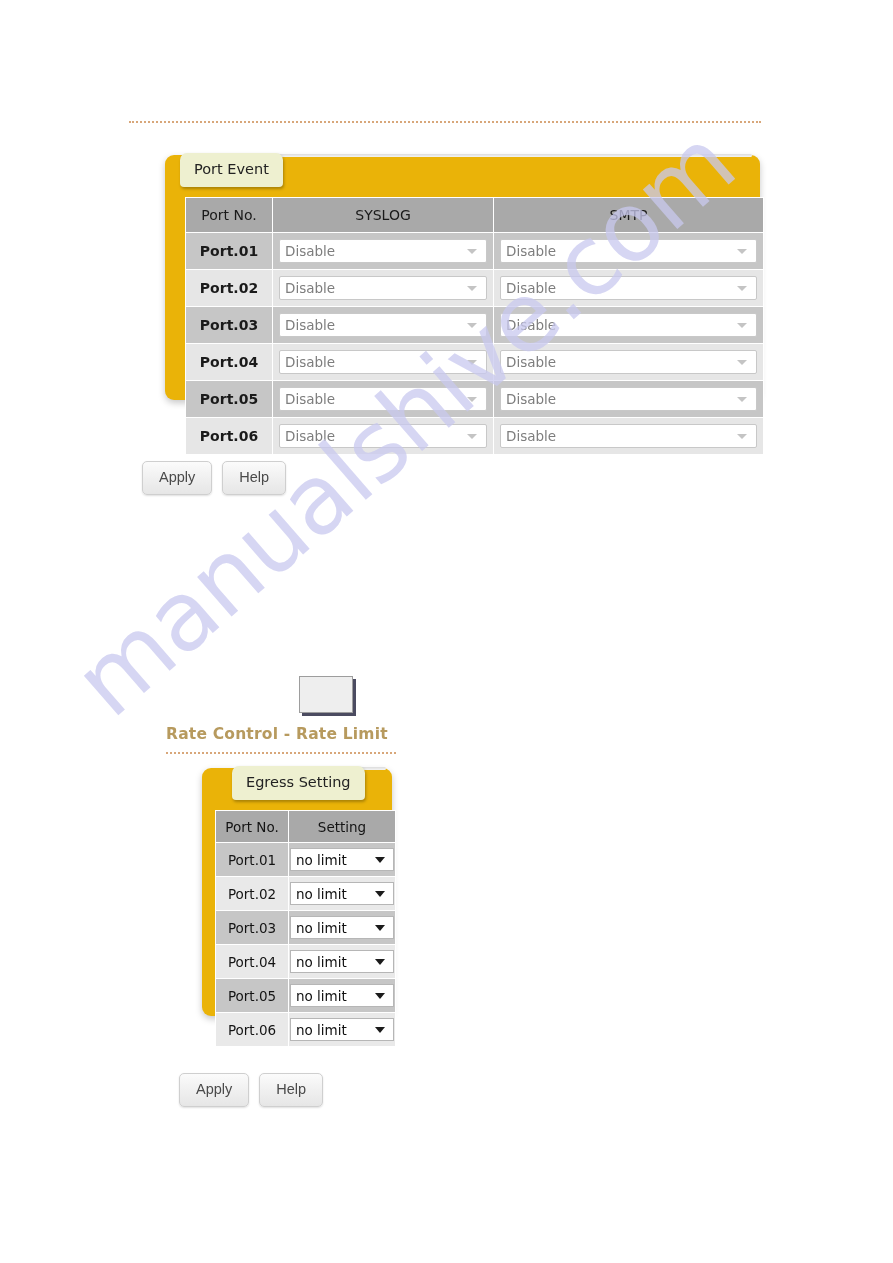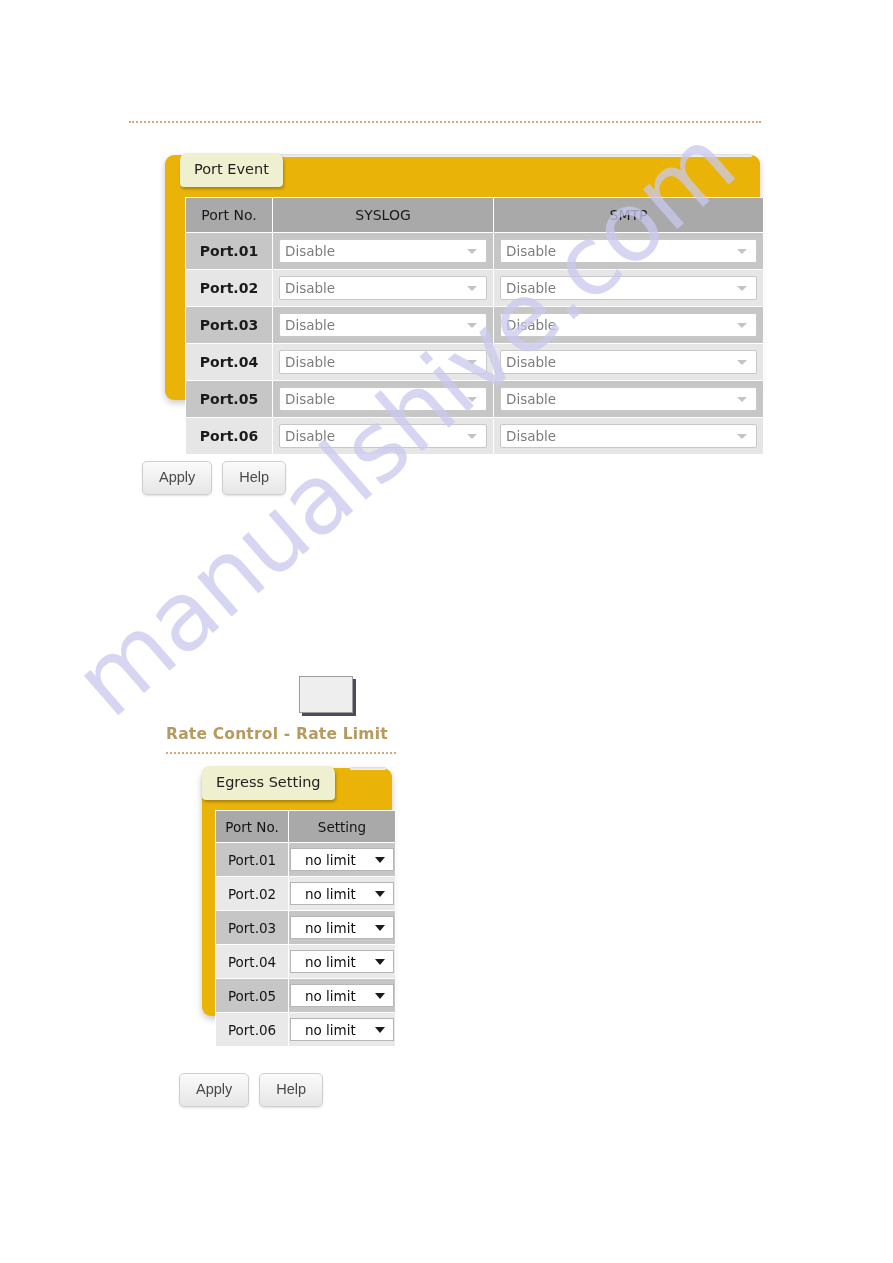--- a/index.html
+++ b/index.html
@@ -182,21 +182,21 @@
     height: 21px;
     background: #ffffff;
     border: 1px solid #b6b6b6;
     display: flex;
     align-items: center;
     margin: 1px;
   }
   .sel2 .sel-val2 {
     font-size: 13.5px;
     color: #101010;
-    padding-left: 14px;
+    padding-left: 5px;
     flex: 1;
     white-space: nowrap;
   }
   .sel2 .arrow2 {
     width: 0; height: 0;
     border-left: 5px solid transparent;
     border-right: 5px solid transparent;
     border-top: 6px solid #1b1b1b;
     margin-right: 8px;
   }
@@ -357,21 +357,21 @@
 
   <div class="section" style="left:166px; top:725px; width:230px;">
     <div class="sec-title">Rate Control - Rate Limit</div>
     <div class="sec-rule"></div>
   </div>
 
   <div class="card" style="position:absolute; left:202px; top:768px; width:190px; height:248px;">
 
     <div class="card-topline" style="left:148px; top:-1px; right:6px;"></div>
 
-    <div class="tab" style="left:0; top:-2px;">
+    <div class="tab" style="left:30px; top:-2px;">
       <span>Egress Setting</span>
     </div>
 
     <table class="grid" id="t-rate" style="position:absolute; left:13px; top:42px;">
       <thead>
         <tr>
           <th class="c-port2">Port No.</th>
           <th class="c-egress2">Setting</th>
         </tr>
       </thead>

